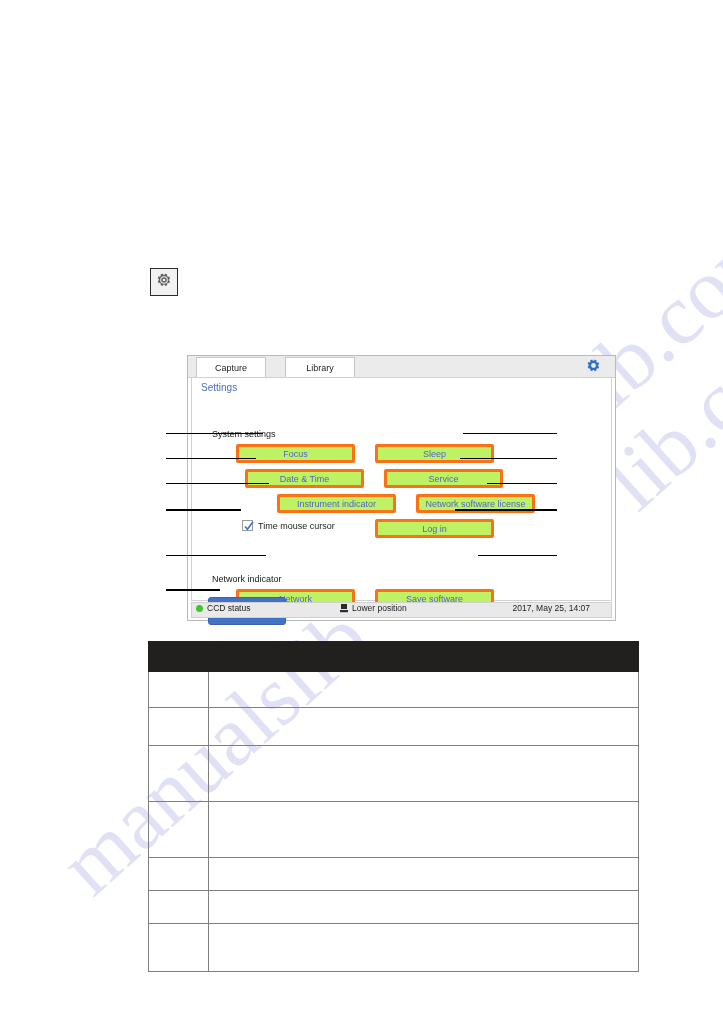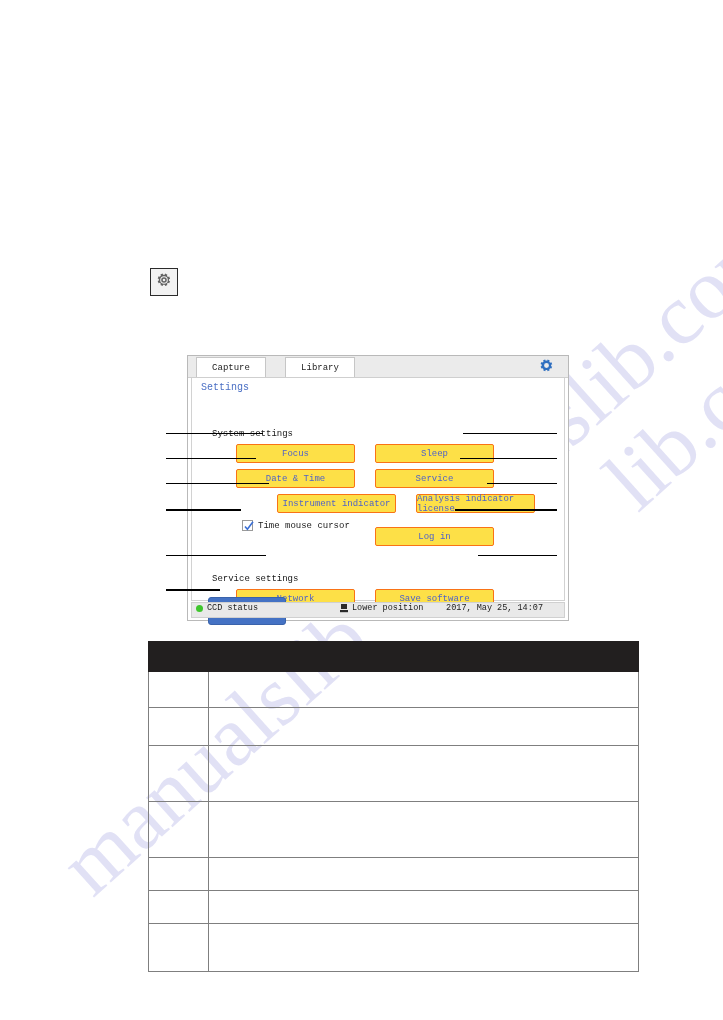--- a/index.html
+++ b/index.html
@@ -47,26 +47,25 @@
     display: flex;
     align-items: center;
     justify-content: center;
     z-index: 3;
   }
 
   
   .app-window {
     position: absolute;
     left: 187px; top: 355px;
-    width: 382px; height: 266px;
+    width: 429px; height: 266px;
     background: #ffffff;
     border: 1px solid #b9b9b9;
     z-index: 2;
     box-sizing: border-box;
-    font-family: Liberation Mono, monospace;
   }
   .app-tabbar {
     position: relative;
     height: 22px;
     background: #ebebeb;
     border-bottom: 1px solid #cfcfcf;
     display: flex;
     align-items: flex-end;
     padding-left: 8px;
     box-sizing: border-box;
@@ -112,36 +111,36 @@
     font-size: 9px;
     color: #161616;
   }
   .gl-system  { left: 20px; top: 51px; text-align: right; }
   .gl-network { left: 20px; top: 196px; }
 
   .sbtn {
     position: absolute;
     width: 119px;
     height: 19px;
-    border: 1px solid #f97316;
-    background: #fde047;
+    border: 3px solid #f97316;
+    background: #bef264;
     border-radius: 2px;
     font-size: 9px;
     color: #4f63c8;
     display: flex;
     align-items: center;
     justify-content: center;
     box-sizing: border-box;
   }
   .col-l { left: 44px; }
   .col-r { left: 183px; }
   .row-1 { top: 66px; }
-  .row-2 { top: 91px; }
+  .row-2 { top: 91px; margin-left: 9px; }
   .row-3 { top: 116px; margin-left: 41px; }
-  .row-4 { top: 141px; margin-top: 8px; }
+  .row-4 { top: 141px; }
   .row-n { top: 211px; }
 
   .checkrow {
     position: absolute;
     left: 50px; top: 142px;
     display: flex;
     align-items: center;
     font-size: 9px;
     color: #1b1b1b;
   }
@@ -278,36 +277,36 @@
       <span>Instrument indicator</span>
     </div>
 
     <div class="sbtn col-r row-1">
       <span>Sleep</span>
     </div>
     <div class="sbtn col-r row-2">
       <span>Service</span>
     </div>
     <div class="sbtn col-r row-3">
-      <span>Analysis indicator license</span>
+      <span>Network software license</span>
     </div>
     <div class="sbtn col-r row-4">
       <span>Log in</span>
     </div>
 
     <div class="checkrow">
       <span class="checkbox">
         <svg width="12" height="12" viewBox="0 0 12 12">
           <path d="M2 6.4 L4.4 9.2 L10 1.8" stroke="#3b6fd4" stroke-width="1.6" fill="none"></path>
         </svg>
       </span>
       <span>Time mouse cursor</span>
     </div>
 
-    <div class="group-label gl-network">Service settings</div>
+    <div class="group-label gl-network">Network indicator</div>
 
     <div class="sbtn col-l row-n">
       <span>Network</span>
     </div>
     <div class="sbtn col-r row-n">
       <span>Save software</span>
     </div>
 
     <div class="back-btn">
       <span>Back</span>

